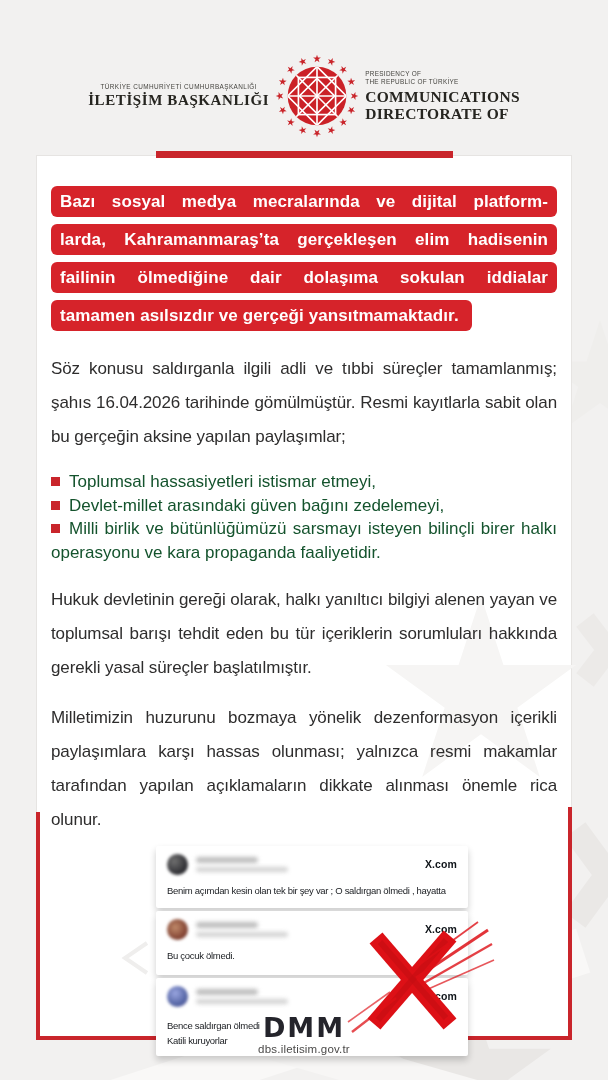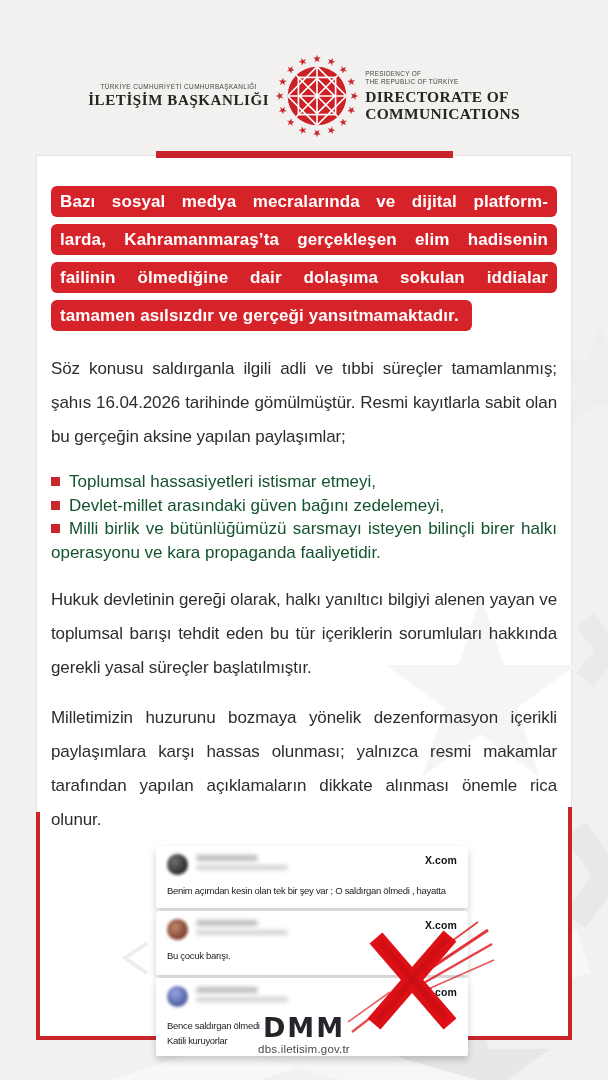--- a/index.html
+++ b/index.html
@@ -65,21 +65,21 @@
     width:312px;margin:9px 0 0 105px;
   }
   .post{
     position:relative;z-index:1;background:#ffffff;border-radius:2px;
     box-shadow:0 4px 7px rgba(0,0,0,.20);
     margin-bottom:3px;padding:8px 11px;box-sizing:border-box;overflow:hidden;
   }
   .post.h1{height:62px;}
   .post.h2{height:64px;}
   .post.h3{height:78px;}
-  .post-head{display:flex;align-items:flex-start;}
+  .post-head{display:flex;align-items:center;}
   .avatar{width:21px;height:21px;border-radius:50%;filter:blur(1.5px);flex:0 0 auto;}
   .idblock{margin-left:8px;margin-top:1px;}
   .name-blur{width:62px;height:6px;border-radius:3px;background:#bdbdbd;filter:blur(2px);}
   .handle-blur{width:92px;height:5px;border-radius:2.5px;background:#d2d2d2;filter:blur(2px);margin-top:4px;}
   .platform{
     margin-left:auto;font-weight:bold;font-size:10.5px;color:#0f1419;letter-spacing:.1px;
   }
   .post-text{
     font-size:9.5px;letter-spacing:-0.3px;color:#202327;margin-top:10px;white-space:nowrap;
   }
@@ -165,22 +165,22 @@
         <use href="#emb-star" transform="rotate(337.5,45,45) translate(45,7) scale(0.042)"></use>
       </g>
     </svg>
 
     <div class="logo-right">
       <div class="small">
         <div>PRESIDENCY OF</div>
         <div>THE REPUBLIC OF TÜRKİYE</div>
       </div>
       <div class="large">
+        <div>COMMUNICATIONS</div>
         <div>DIRECTORATE OF</div>
-        <div>COMMUNICATIONS</div>
       </div>
     </div>
   </div>
 
   <div class="card">
 
     <svg class="card-inner-wm" style="right:-30px;top:420px;" width="240" height="260" viewBox="-120 -120 240 260" aria-hidden="true">
       <use href="#star5" fill="#f6f5f4"></use>
     </svg>
     <svg class="card-inner-wm" style="left:80px;top:782px;" width="40" height="40" viewBox="0 0 40 40" aria-hidden="true">
@@ -223,21 +223,21 @@
 
       <div class="post h2">
         <div class="post-head">
           <div class="avatar" style="background: radial-gradient(circle at 40% 40%, rgb(192, 138, 106), rgb(122, 58, 44) 72%);"></div>
           <div class="idblock">
             <div class="name-blur"></div>
             <div class="handle-blur"></div>
           </div>
           <div class="platform">X.com</div>
         </div>
-        <div class="post-text">Bu çocuk barışı.</div>
+        <div class="post-text">Bu çocuk ölmedi.</div>
       </div>
 
       <div class="post h3">
         <div class="post-head">
           <div class="avatar" style="background: radial-gradient(circle at 40% 35%, rgb(154, 166, 224), rgb(80, 96, 160) 65%, rgb(128, 112, 168));"></div>
           <div class="idblock">
             <div class="name-blur"></div>
             <div class="handle-blur"></div>
           </div>
           <div class="platform">X.com</div>

